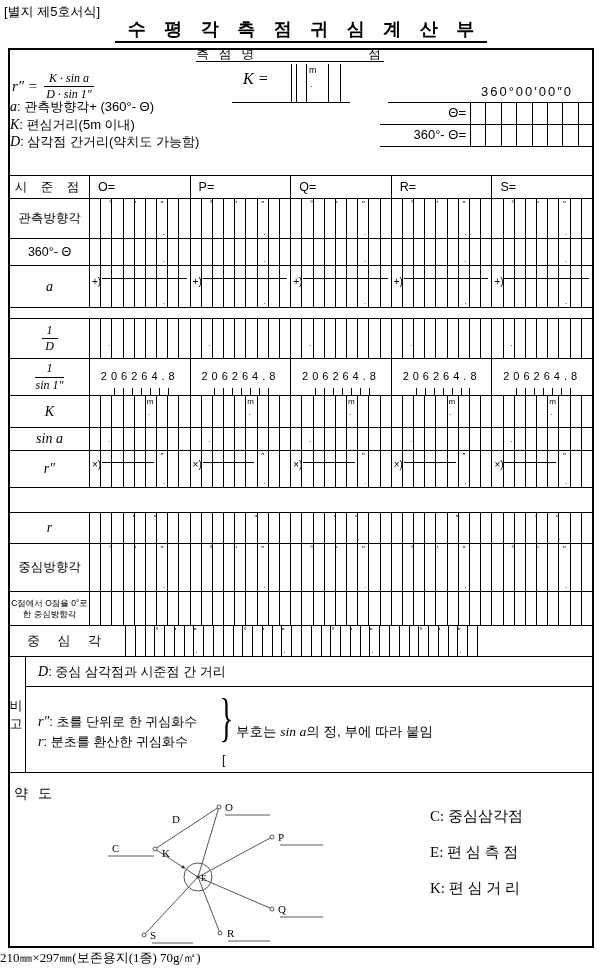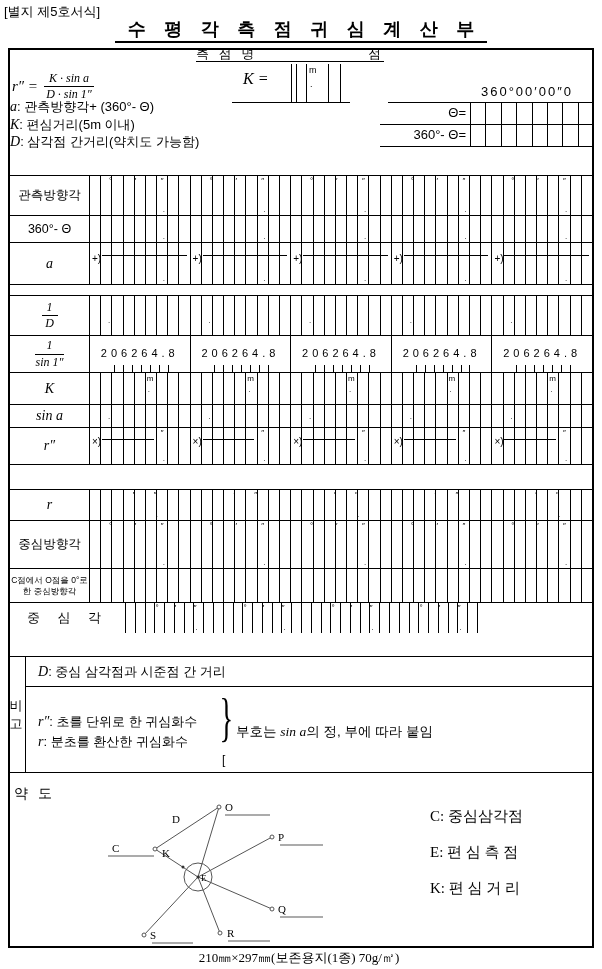--- a/index.html
+++ b/index.html
@@ -66,21 +66,21 @@
   .rem-line{position:absolute;left:12px;font-size:13px;}
   #rem-brace{position:absolute;left:188px;top:28px;font-size:52px;line-height:66px;
        transform:scaleX(.55);font-family:"Liberation Serif","DejaVu Serif",serif;}
   #rem-bracket{position:absolute;left:196px;top:96px;font-size:12px;}
   #rem-note{position:absolute;left:210px;top:66px;font-size:13.5px;}
   
   #sketch{left:10px;top:772px;width:582px;height:176px;border-top:1px solid #000;}
   #sketch-label{position:absolute;left:4px;top:12px;letter-spacing:3px;font-size:14px;}
   #sketch-svg{position:absolute;left:70px;top:18px;}
   .legend-line{position:absolute;left:420px;font-size:15px;font-family:"Liberation Serif","DejaVu Serif",serif;}
-  #footer{left:0;top:949px;width:598px;text-align:center;font-size:13px;}
+  #footer{left:0;top:949px;width:598px;text-align:left;font-size:13px;}
 </style>
 </head>
 <body>
 
 <div class="abs" id="form-tag">[별지 제5호서식]</div>
 <div class="abs" id="page-title"><span>수 평 각 측 점 귀 심 계 산 부</span></div>
 <div class="abs" id="outer-box"></div>
 
 <div class="abs" id="station-line">
   <span>측 점 명</span>
@@ -124,20 +124,38 @@
     <div class="vline" style="left: 15.4px;"></div>
     <div class="vline" style="left: 30.8px;"></div>
     <div class="vline" style="left: 46.2px;"></div>
     <div class="vline" style="left: 61.6px;"></div>
     <div class="vline" style="left: 77px;"></div>
     <div class="vline" style="left: 92.4px;"></div>
     <div class="vline" style="left: 107.8px;"></div>
   </div>
 
 <div class="abs" id="main-table">
+    <div class="trow" style="height: 23px;">
+      <div class="tlabel" style="letter-spacing: 5px;">시 준 점</div>
+      <div class="tgroup ghead">
+        <span>O=</span>
+      </div>
+      <div class="tgroup ghead">
+        <span>P=</span>
+      </div>
+      <div class="tgroup ghead">
+        <span>Q=</span>
+      </div>
+      <div class="tgroup ghead">
+        <span>R=</span>
+      </div>
+      <div class="tgroup ghead">
+        <span>S=</span>
+      </div>
+    </div>
     <div class="trow" style="height: 40px;">
       <div class="tlabel">관측방향각</div>
       <div class="tgroup">
         <div class="cells">
           <div class="cell"></div>
           <div class="cell"></div>
           <div class="cell"></div>
           <div class="cell"></div>
           <div class="cell"></div>
           <div class="cell"></div>

